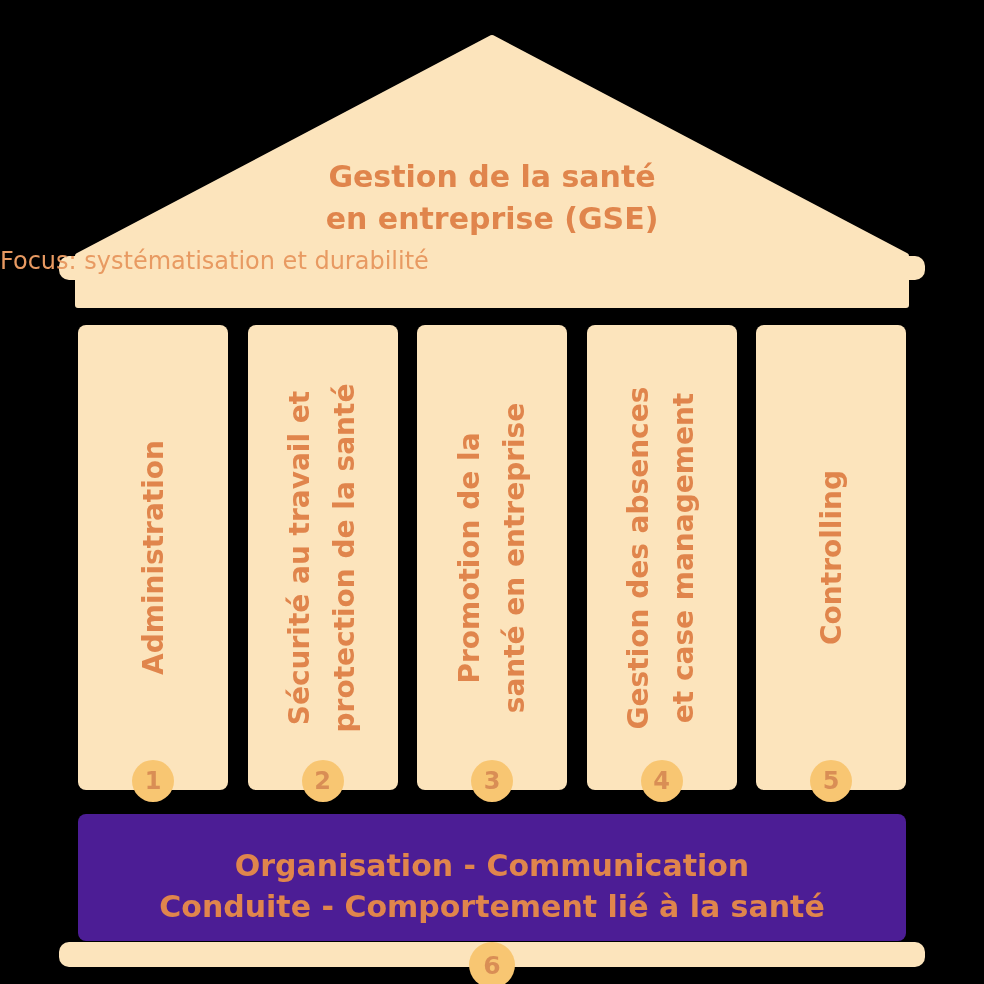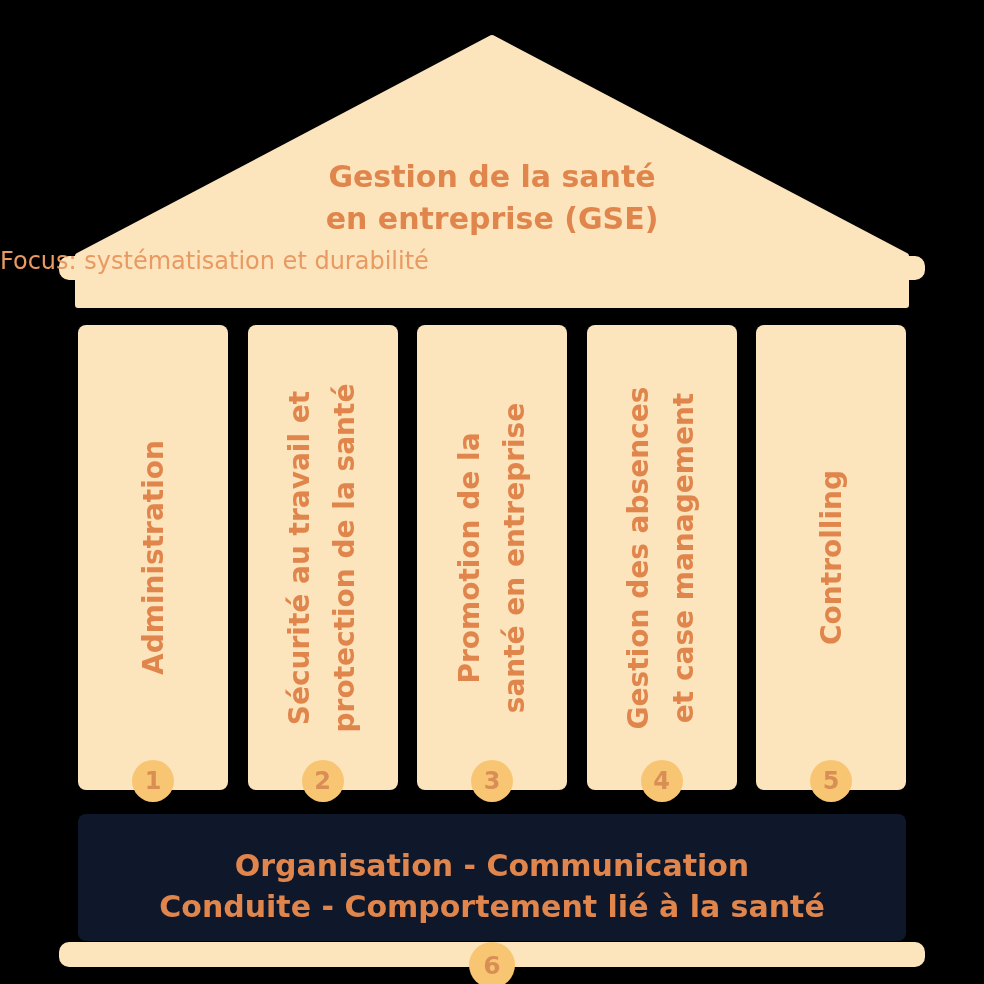--- a/index.html
+++ b/index.html
@@ -90,21 +90,21 @@
     left: 50%;
     bottom: -12px;
     transform: translateX(-50%);
   }
   .foundation {
     position: absolute;
     left: 78px;
     top: 790px;
     width: 828px;
     height: 127px;
-    background: #0f172a;
+    background: #4c1d95;
     border-radius: 8px;
     display: flex;
     align-items: center;
     justify-content: center;
   }
   .foundation-label {
     font-size: 30px;
     font-weight: bold;
     color: #E0854C;
     line-height: 41px;

